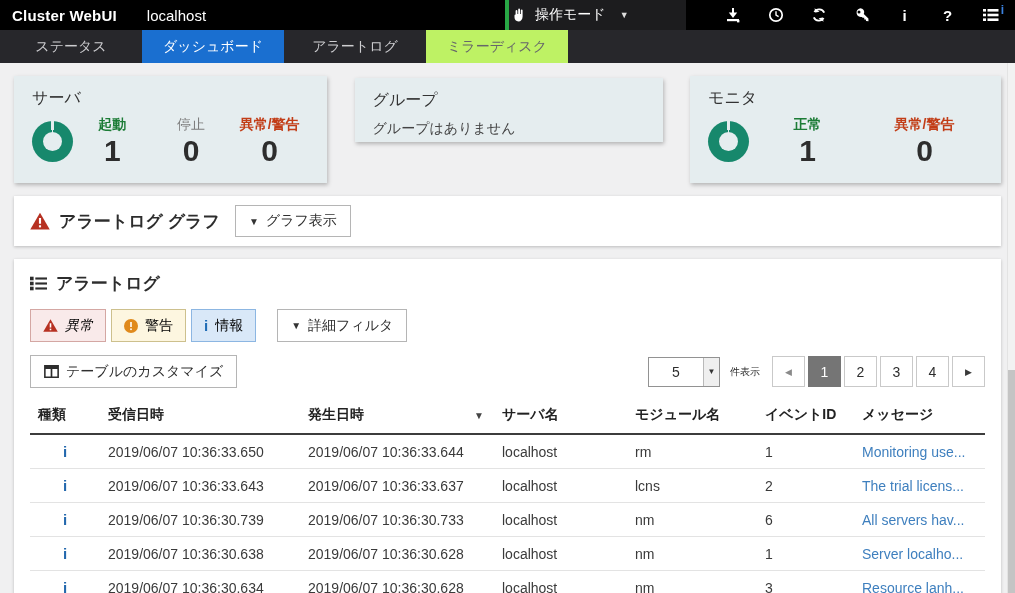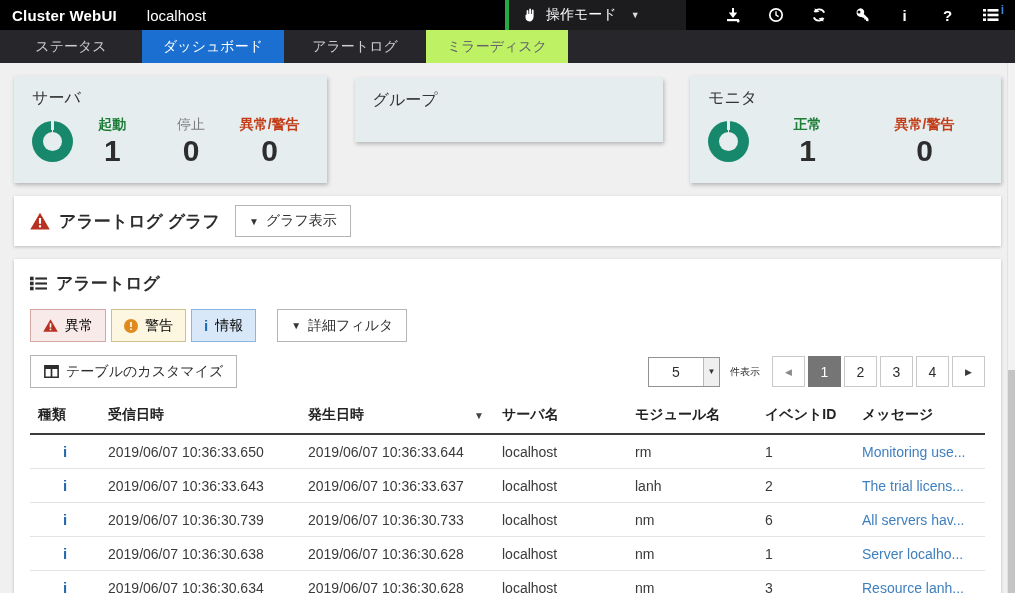--- a/index.html
+++ b/index.html
@@ -8,21 +8,21 @@
     font-family:"Liberation Sans","DejaVu Sans",sans-serif;
     background:#f0f0f1; color:#2d2d2d; position:relative;
   }
   
   .topbar { height:30px; background:#000; display:flex; align-items:center; color:#fff; }
   .brand { font-weight:bold; font-size:15px; padding-left:12px; letter-spacing:.2px; }
   .cluster-name { font-size:15px; margin-left:30px; }
   .topbar-spacer { flex:1; }
   .mode-section {
     height:30px; width:181px; background:#1c1c1e; border-left:4px solid #28a745;
-    display:flex; align-items:center; gap:8px; padding:0 12px; font-size:14px; cursor:pointer;
+    display:flex; align-items:center; gap:8px; padding:0 1px; font-size:14px; cursor:pointer;
   }
   .mode-caret { font-size:9px; margin-left:6px; color:#ddd; }
   .topbar-icons { display:flex; align-items:center; gap:26px; padding:0 16px 0 38px; background:#000; height:30px; }
   .tb-icon { width:17px; height:17px; display:flex; align-items:center; justify-content:center; cursor:pointer; position:relative; }
   .tb-icon svg { width:16px; height:16px; fill:#fff; }
   .tb-glyph { color:#fff; font-weight:bold; font-size:15px; }
   .ii-badge { position:absolute; top:-4px; right:-5px; color:#3b82e0; font-weight:bold; font-size:12px; font-style:normal; }
   
   .tabbar { height:33px; background:#27272b; display:flex; }
   .tab { width:142px; text-align:center; line-height:33px; font-size:14px; color:#cdcdd0; cursor:pointer; }
@@ -58,21 +58,21 @@
          cursor:pointer; font-family:inherit; }
   .caret { font-size:10px; color:#333; }
   .graph-toggle { margin-left:15px; height:32px; }
   
   .log-panel { padding:13px 16px 20px 16px; height:400px; }
   .log-title-row { display:flex; align-items:center; }
   .list-icon svg { width:17px; height:15px; display:block; fill:#2d2d2d; }
   .filters-row { display:flex; align-items:center; margin-top:14px; }
   .filter-btn { height:33px; padding:0 12px; border:1px solid; display:flex; align-items:center;
                 gap:7px; font-size:14px; cursor:pointer; margin-right:5px; background:#fff; }
-  .filter-error { background:#f9eaea; border-color:#d4a7a3; }
+  .filter-error { background:#f9eaea; border-color:#d4a7a3;font-style:italic; }
   .filter-warn  { background:#fdf6e0; border-color:#cdc08d; }
   .filter-info  { background:#d9e8f8; border-color:#8cb6e2; }
   .f-ico-tri svg { width:15px; height:13px; display:block; }
   .f-ico-circ svg { width:14px; height:14px; display:block; }
   .info-i { color:#1f6cb5; font-weight:bold; font-size:15px; }
   .detail-filter { margin-left:16px; }
   .toolbar-row { display:flex; align-items:center; margin-top:13px; }
   .tbl-icon svg { width:15px; height:13px; display:block; }
   .toolbar-spacer { flex:1; }
   .page-size { width:72px; height:30px; border:1px solid #929292; background:#fff; display:flex;
@@ -194,20 +194,21 @@
         </div>
         <div class="stat">
           <div class="stat-label red">異常/警告</div>
           <div class="stat-value">0</div>
         </div>
       </div>
     </div>
 
     <div class="card card-group">
       <div class="card-title">グループ</div>
+      <div class="group-empty">グループはありません</div>
     </div>
 
     <div class="card card-monitor">
       <div class="card-title">モニタ</div>
       <div class="stats-row">
         <div class="donut"></div>
         <div class="stat">
           <div class="stat-label green">正常</div>
           <div class="stat-value">1</div>
         </div>
@@ -346,21 +347,21 @@
           <td>localhost</td>
           <td>rm</td>
           <td>1</td>
           <td class="td-msg"><a>Monitoring use...</a></td>
         </tr>
         <tr>
           <td class="td-type"><span class="row-info-i">i</span></td>
           <td>2019/06/07 10:36:33.643</td>
           <td>2019/06/07 10:36:33.637</td>
           <td>localhost</td>
-          <td>lanh</td>
+          <td>lcns</td>
           <td>2</td>
           <td class="td-msg"><a>The trial licens...</a></td>
         </tr>
         <tr>
           <td class="td-type"><span class="row-info-i">i</span></td>
           <td>2019/06/07 10:36:30.739</td>
           <td>2019/06/07 10:36:30.733</td>
           <td>localhost</td>
           <td>nm</td>
           <td>6</td>

